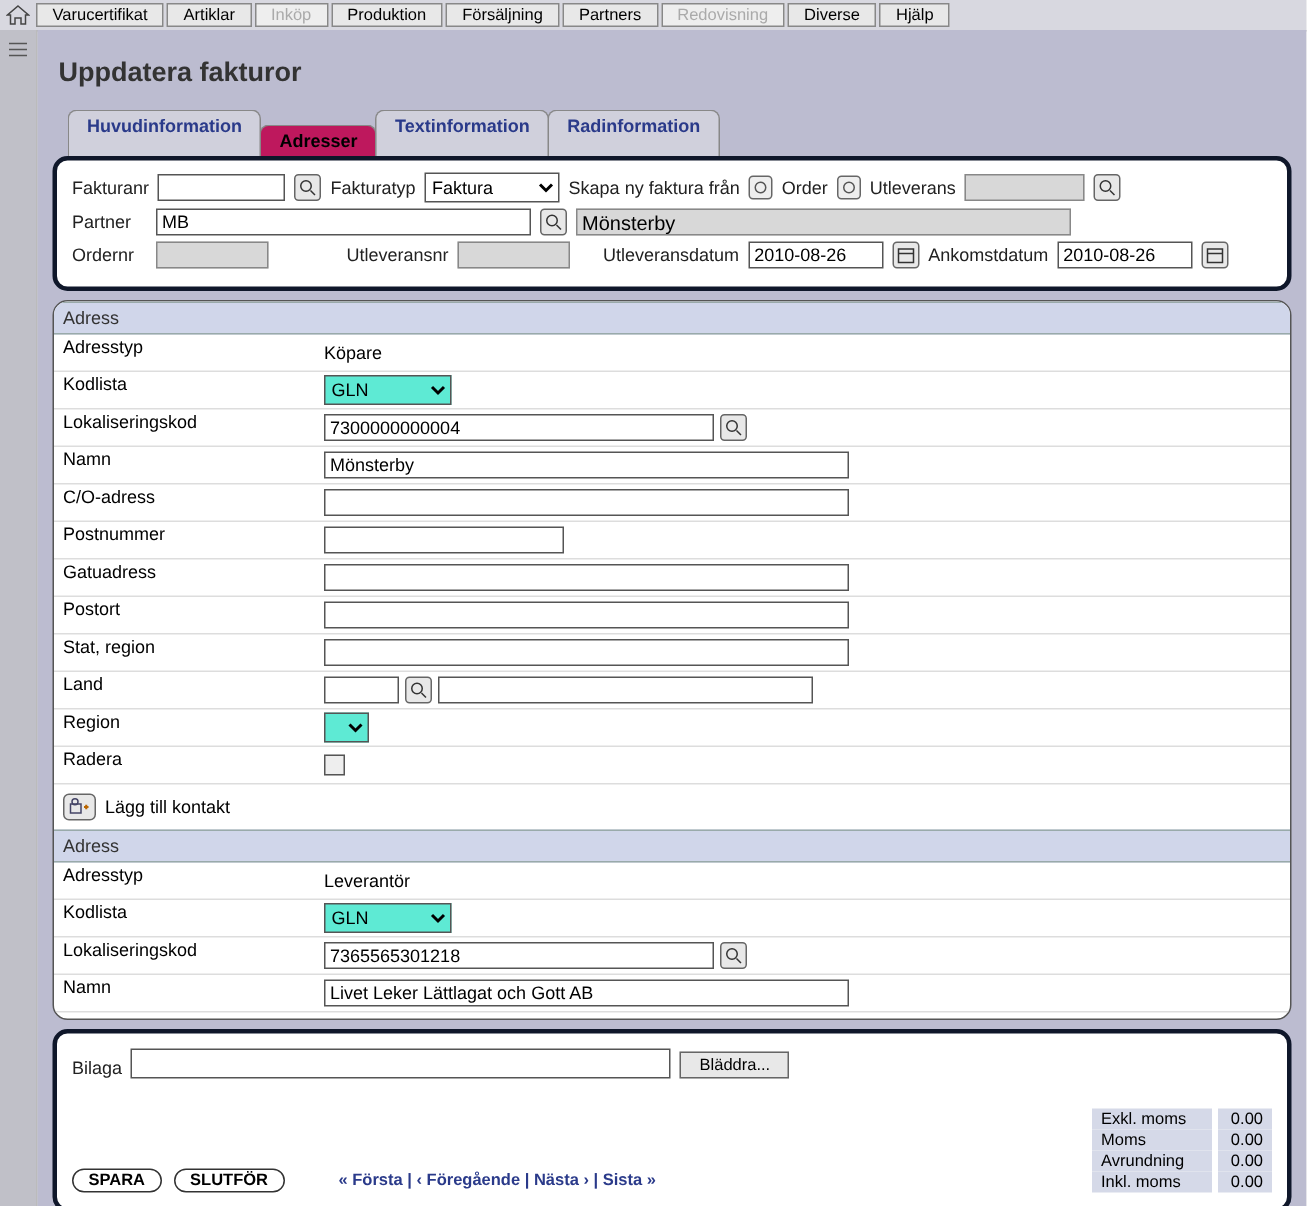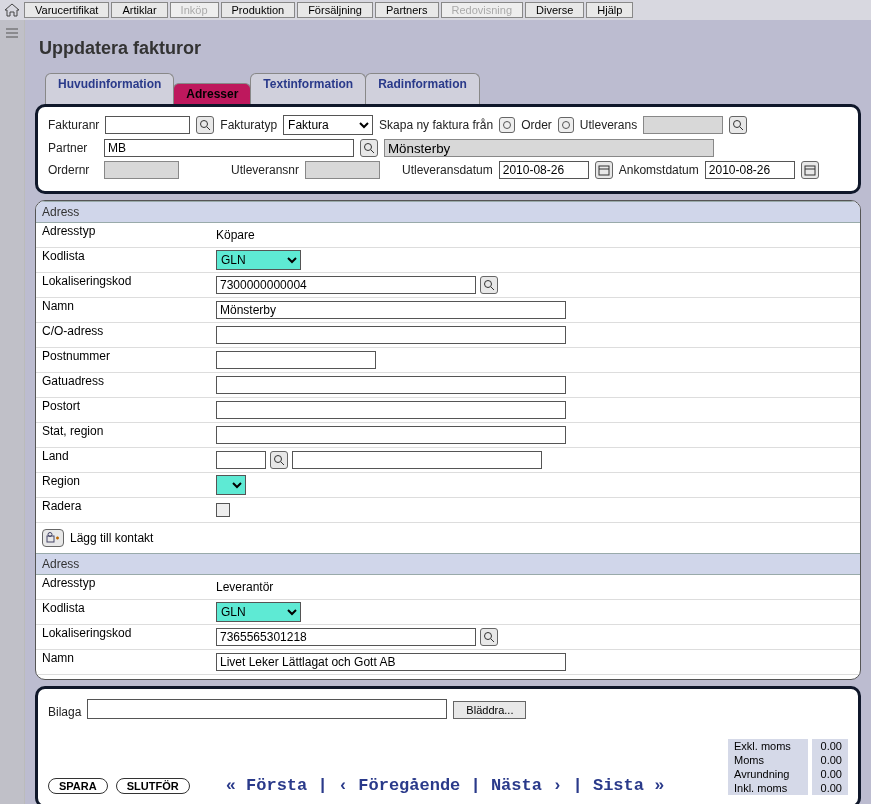--- a/index.html
+++ b/index.html
@@ -266,21 +266,21 @@
 .nav-buttons { display: flex; align-items: center; gap: 8px; }
 .pill-btn {
   border: 1px solid #333;
   border-radius: 10px;
   background: #fff;
   padding: 1px 10px;
   font-size: 11px;
   font-weight: bold;
   cursor: pointer;
 }
-.nav-links { font-size: 17px; color: #2a3a8a; font-weight: bold; font-family: Liberation Mono, monospace; }
+.nav-links { font-size: 11px; color: #2a3a8a; font-weight: bold; }
 .nav-links span { cursor: pointer; }
 
 .totals {
   border: 0;
 }
 .totals-row {
   display: flex;
   gap: 4px;
   font-size: 11px;
 }

